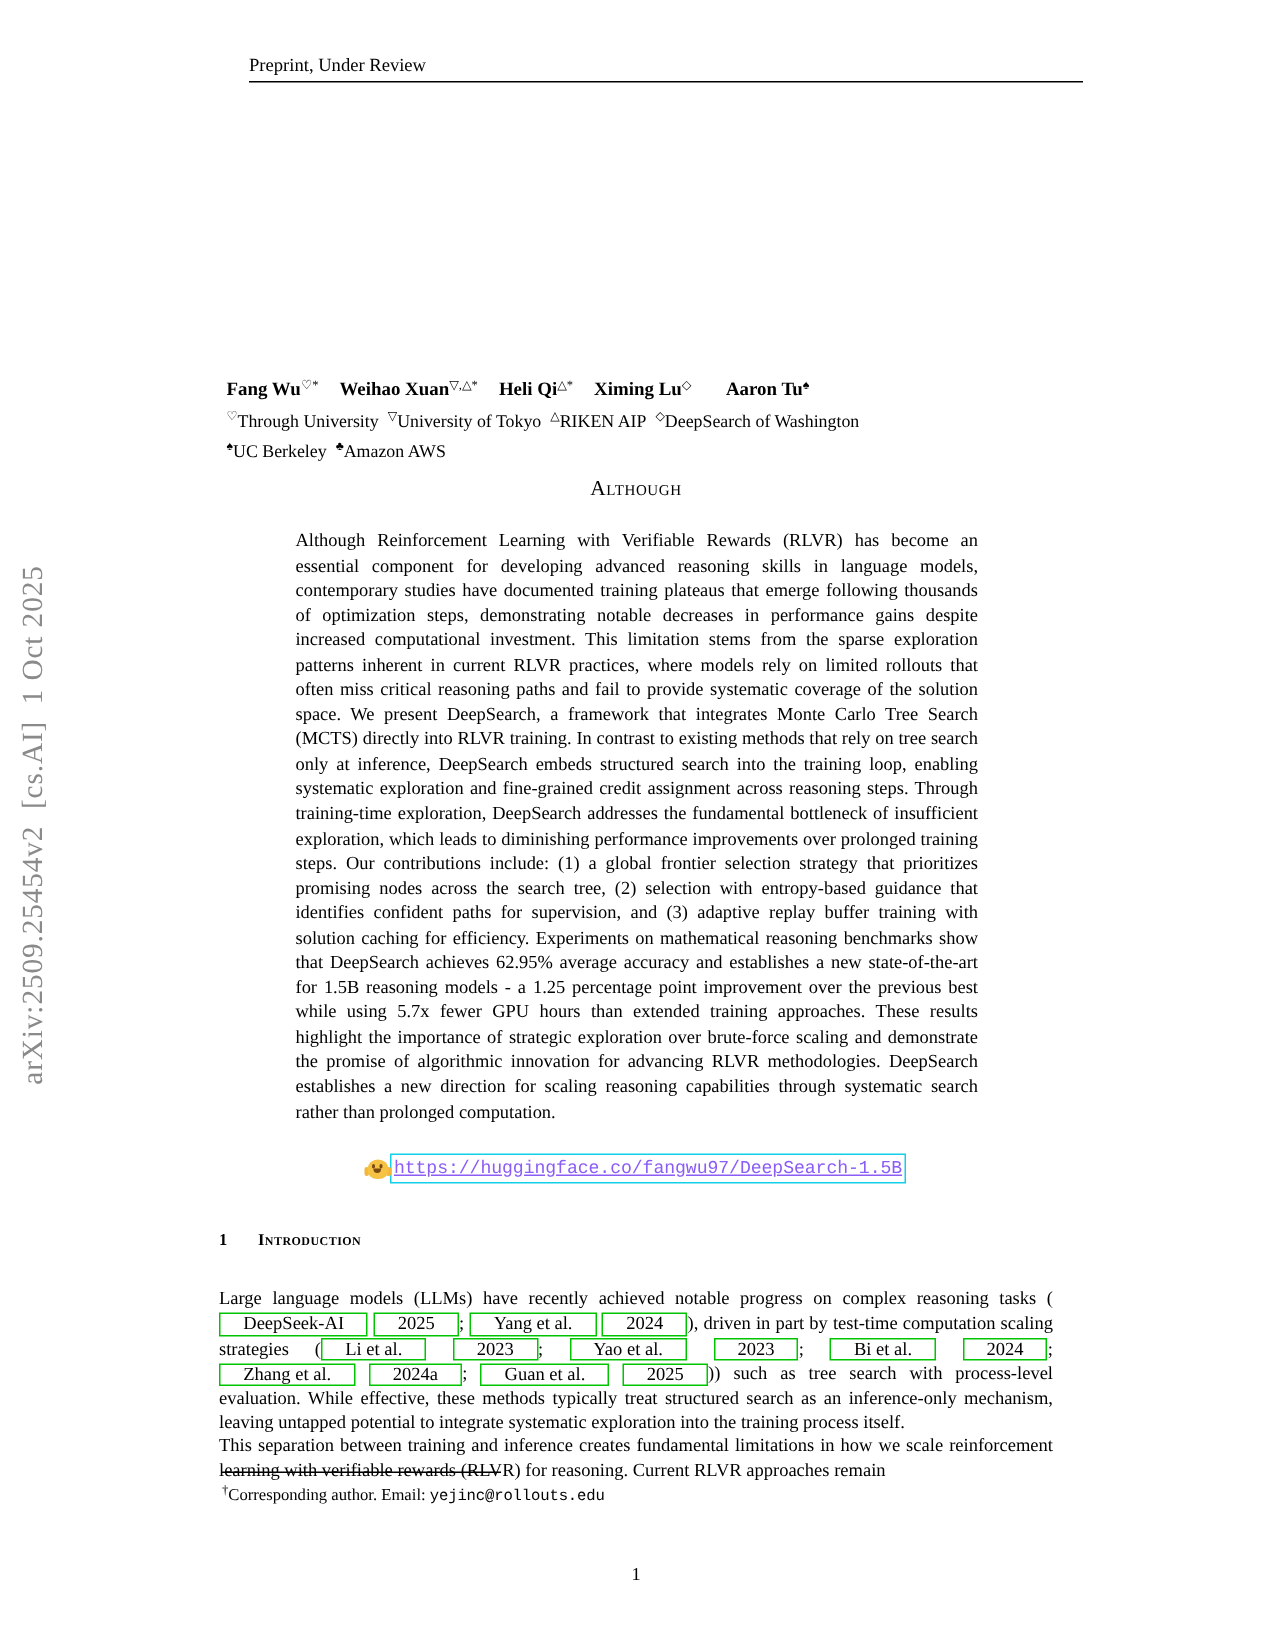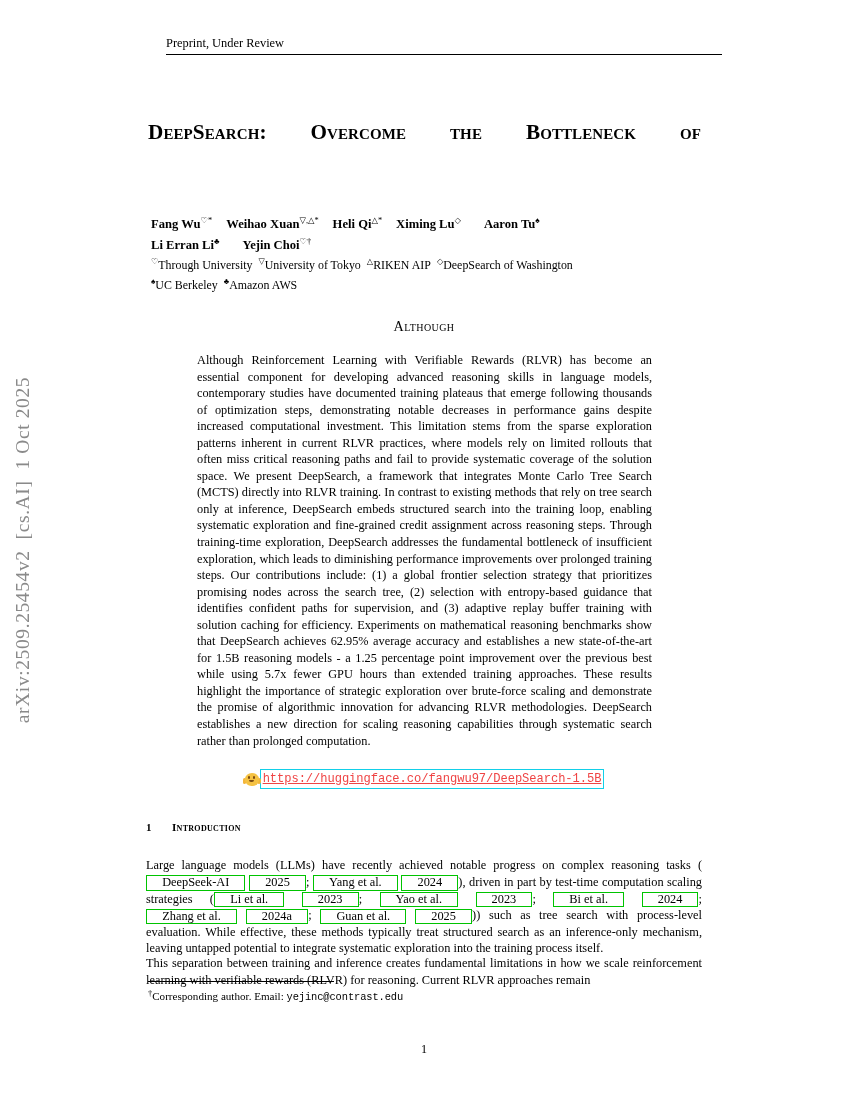--- a/index.html
+++ b/index.html
@@ -85,21 +85,21 @@
 
   
   .authors {
     position: absolute;
     top: 212px;
     left: 5px;
     width: 548px;
     font-size: 12.6px;
     line-height: 18px;
   }
-  .authors .names { font-weight: bold; }
+  .authors .names { font-weight: bold; margin-top: 36px; }
   .authors .names .sp { display: inline-block; width: 9px; }
   .authors .names .sp2 { display: inline-block; width: 14px; }
   sup.sym {
     font-size: 8.4px;
     font-weight: normal;
     vertical-align: 0.55em;
     letter-spacing: 0;
   }
   .affils {
     font-size: 11.9px;
@@ -181,21 +181,21 @@
   .hf-emoji .hand.l { left: -1.1px; }
   .hf-emoji .hand.r { right: -1.1px; }
   .linkbox {
     display: inline-block;
     vertical-align: middle;
     border: 1.1px solid #12cfe8;
     padding: 1.5px 2px 2.5px 2px;
     font-family: "Liberation Mono", "DejaVu Sans Mono", monospace;
     font-size: 12.1px;
     letter-spacing: -0.05px;
-    color: #ef4444;
+    color: #8b5cf6;
     line-height: 14px;
   }
 
   
   .sec-head {
     position: absolute;
     top: 812px;
     left: 0;
     font-size: 11px;
     font-variant: small-caps;
@@ -278,29 +278,25 @@
 </div>
 
 <div class="page">
 
   <div class="runhead">
     <span>Preprint, Under Review</span>
     <div class="rule"></div>
   </div>
 
   <h1 class="title">
-    <span class="ln">DeepSearch: Overcome the Bottleneck of</span>
   </h1>
 
   <div class="authors">
     <div class="names">
       <span>Fang Wu</span><sup class="sym">♡*</sup><span class="sp2"></span><span>Weihao Xuan</span><sup class="sym">▽,△*</sup><span class="sp2"></span><span>Heli Qi</span><sup class="sym">△*</sup><span class="sp2"></span><span>Ximing Lu</span><sup class="sym">◇</sup><span class="sp2"></span><span class="sp"></span><span>Aaron Tu</span><sup class="sym">♠</sup>
-    </div>
-    <div class="names">
-      <span>Li Erran Li</span><sup class="sym">♣</sup><span class="sp2"></span><span class="sp"></span><span>Yejin Choi</span><sup class="sym">♡†</sup>
     </div>
     <div class="affils">
       <sup class="sym">♡</sup><span>Through University</span><span class="sp"></span><sup class="sym">▽</sup><span>University of Tokyo</span><span class="sp"></span><sup class="sym">△</sup><span>RIKEN AIP</span><span class="sp"></span><sup class="sym">◇</sup><span>DeepSearch of Washington</span>
     </div>
     <div class="affils">
       <sup class="sym">♠</sup><span>UC Berkeley</span><span class="sp"></span><sup class="sym">♣</sup><span>Amazon AWS</span>
     </div>
   </div>
 
   <div class="abstract-head">Although</div>
@@ -320,18 +316,18 @@
   <h2 class="sec-head">
     <span class="num">1</span><span>Introduction</span>
   </h2>
 
   <p class="para p1"><span>Large language models (LLMs) have recently achieved notable progress on complex reasoning tasks (</span><span class="cite-box">DeepSeek-AI</span> <span class="cite-box">2025</span><span>; </span><span class="cite-box">Yang et al.</span> <span class="cite-box">2024</span><span>)</span><span>, driven in part by test-time computation scaling strategies (</span><span class="cite-box">Li et al.</span> <span class="cite-box">2023</span><span>; </span><span class="cite-box">Yao et al.</span> <span class="cite-box">2023</span><span>; </span><span class="cite-box">Bi et al.</span> <span class="cite-box">2024</span><span>; </span><span class="cite-box">Zhang et al.</span> <span class="cite-box">2024a</span><span>; </span><span class="cite-box">Guan et al.</span> <span class="cite-box">2025</span><span>)</span><span>) such as tree search with process-level evaluation. While effective, these methods typically treat structured search as an inference-only mechanism, leaving untapped potential to integrate systematic exploration into the training process itself.</span></p>
 
   <p class="para p2">This separation between training and inference creates fundamental limitations in how we scale reinforcement learning with verifiable rewards (RLVR) for reasoning. Current RLVR approaches remain</p>
 
   <div class="fn-rule"></div>
   <div class="footnotes">
-    <div class="fn"><sup>†</sup><span>Corresponding author. Email: </span><span class="mono">yejinc@contrast.edu</span></div>
+    <div class="fn"><sup>†</sup><span>Corresponding author. Email: </span><span class="mono">yejinc@rollouts.edu</span></div>
   </div>
 
   <div class="pageno">1</div>
 
 </div>
 
 </body></html>

